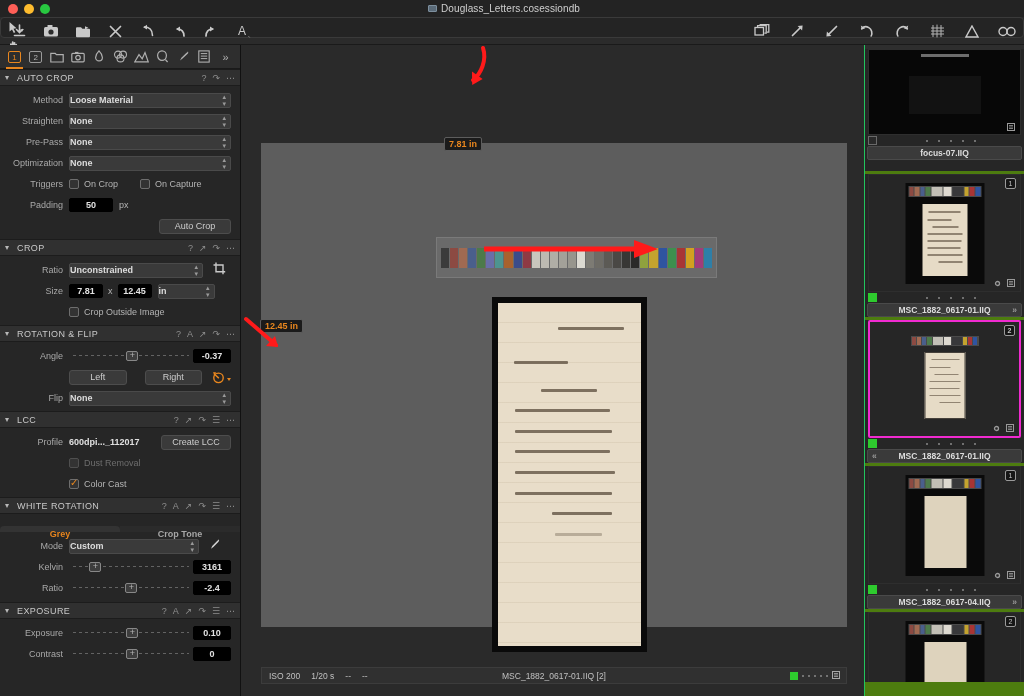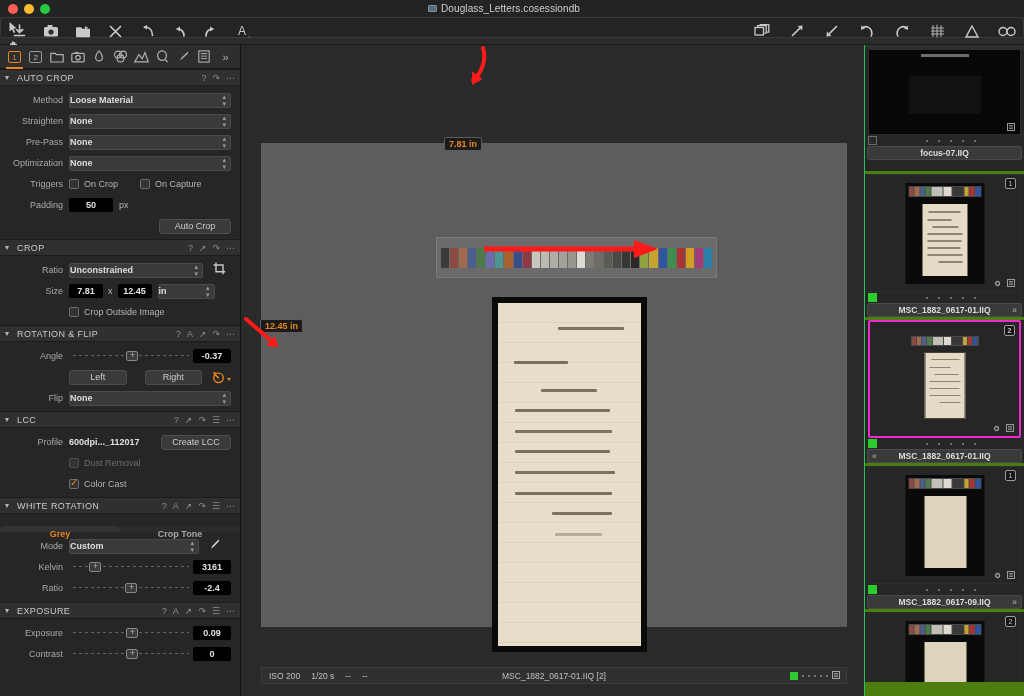--- a/index.html
+++ b/index.html
@@ -609,21 +609,21 @@
       <span class="hd-ic">⋯</span>
     </span>
   </div>
   <div style="padding-top:2px;">
     <div class="row">
       <div class="lbl">Exposure</div>
       <div class="slider">
         <div class="track"></div>
         <div class="knob" style="left:46%;"></div>
       </div>
-      <div class="numbox" style="width:38px;">0.09</div>
+      <div class="numbox" style="width:38px;">0.10</div>
     </div>
     <div class="row">
       <div class="lbl">Contrast</div>
       <div class="slider">
         <div class="track"></div>
         <div class="knob" style="left:46%;"></div>
       </div>
       <div class="numbox" style="width:38px;">0</div>
     </div>
 
@@ -900,21 +900,21 @@
       <span style="width:9px;height:9px;background:#2ecb2e;"></span>
       <span style="flex:1;text-align:center;display:flex;justify-content:center;gap:10px;">
         <span class="rdot"></span>
         <span class="rdot"></span>
         <span class="rdot"></span>
         <span class="rdot"></span>
         <span class="rdot"></span>
       </span>
     </div>
     <div class="thumb-name">
-      <span>MSC_1882_0617-09.IIQ</span>
+      <span>MSC_1882_0617-04.IIQ</span>
       <span class="rchev">»</span>
     </div>
   </div>
 
   <div class="thumb-cell" style="height:70px;margin-top:3px;overflow:hidden;">
     <div class="thumb-img" style="height:118px;background:#262626;">
       <span class="badge">2</span>
       <div style="position:absolute;left:50%;top:8px;transform:translateX(-50%);width:79px;height:101px;background:#0a0a0a;">
         <div style="position:absolute;left:3px;top:3px;right:3px;height:11px;background:#4a4a4a;display:flex;gap:1px;padding:1px;">
           <div style="flex:1;background:#8c4a42"></div>

